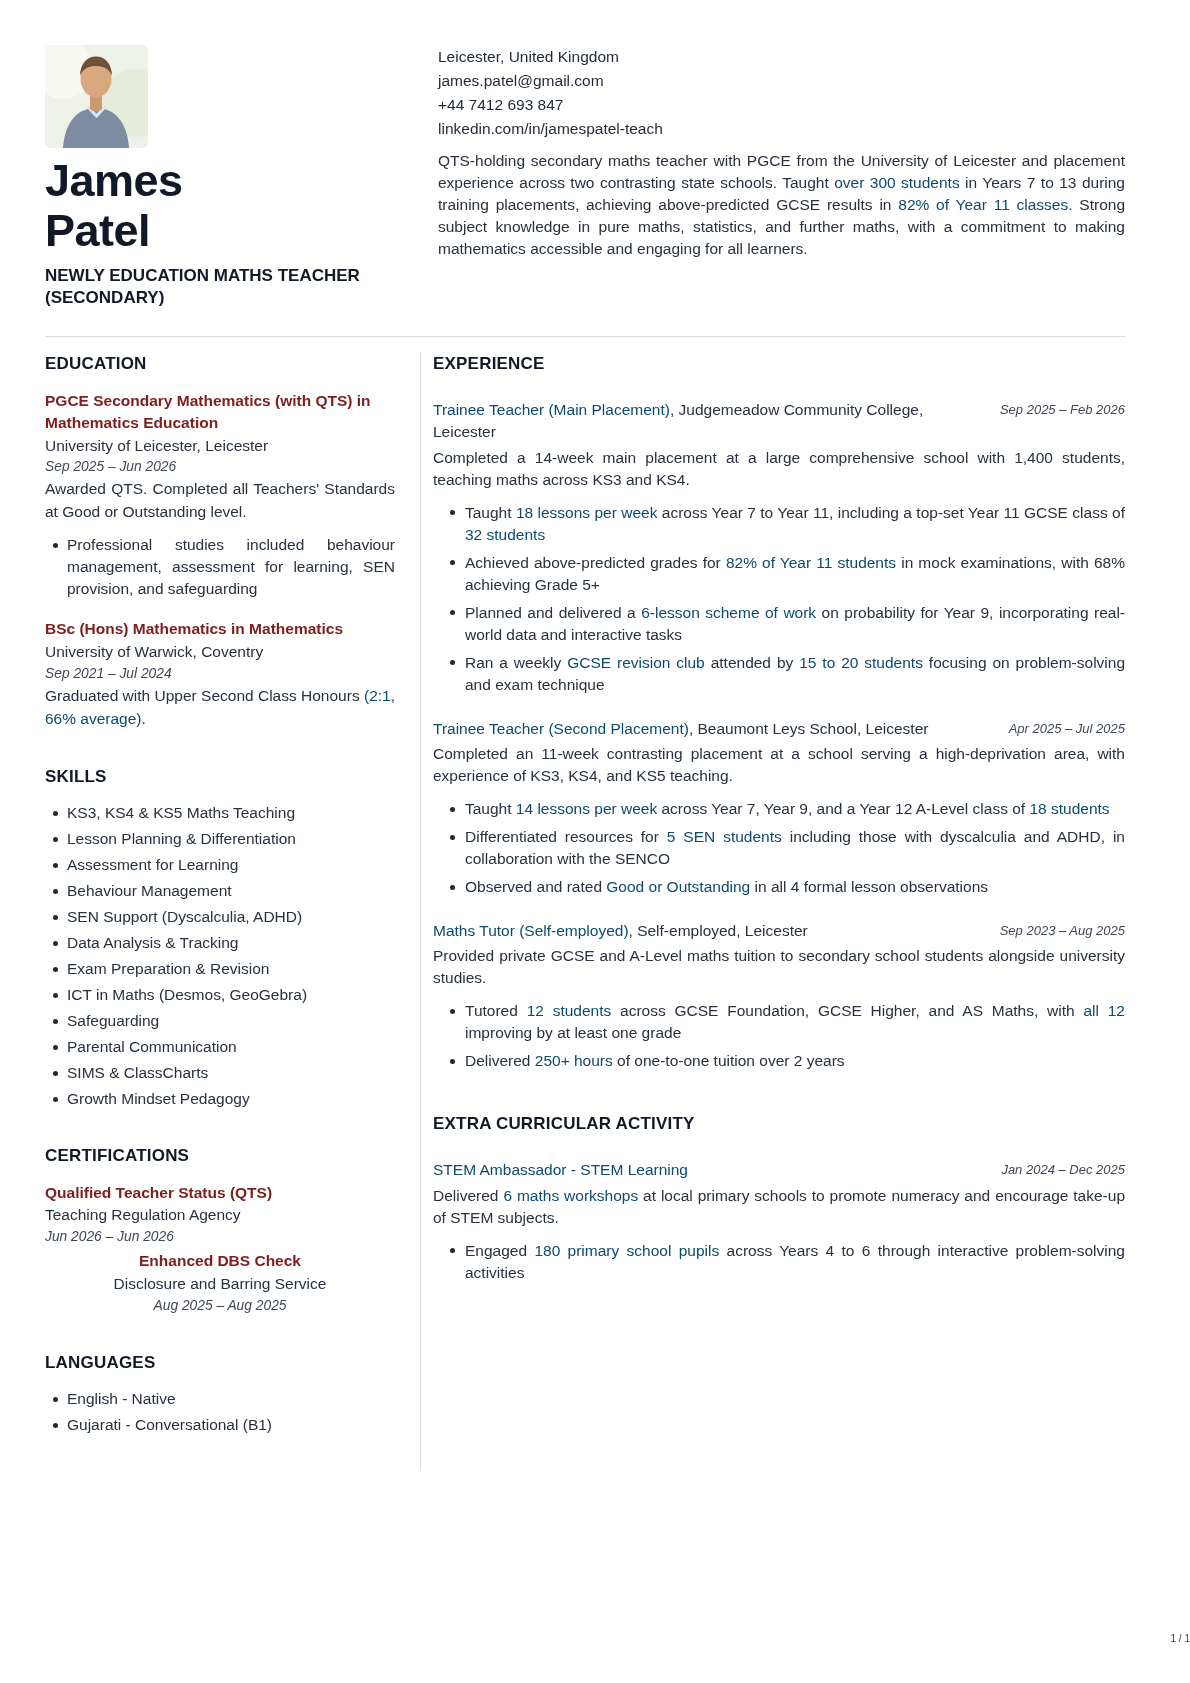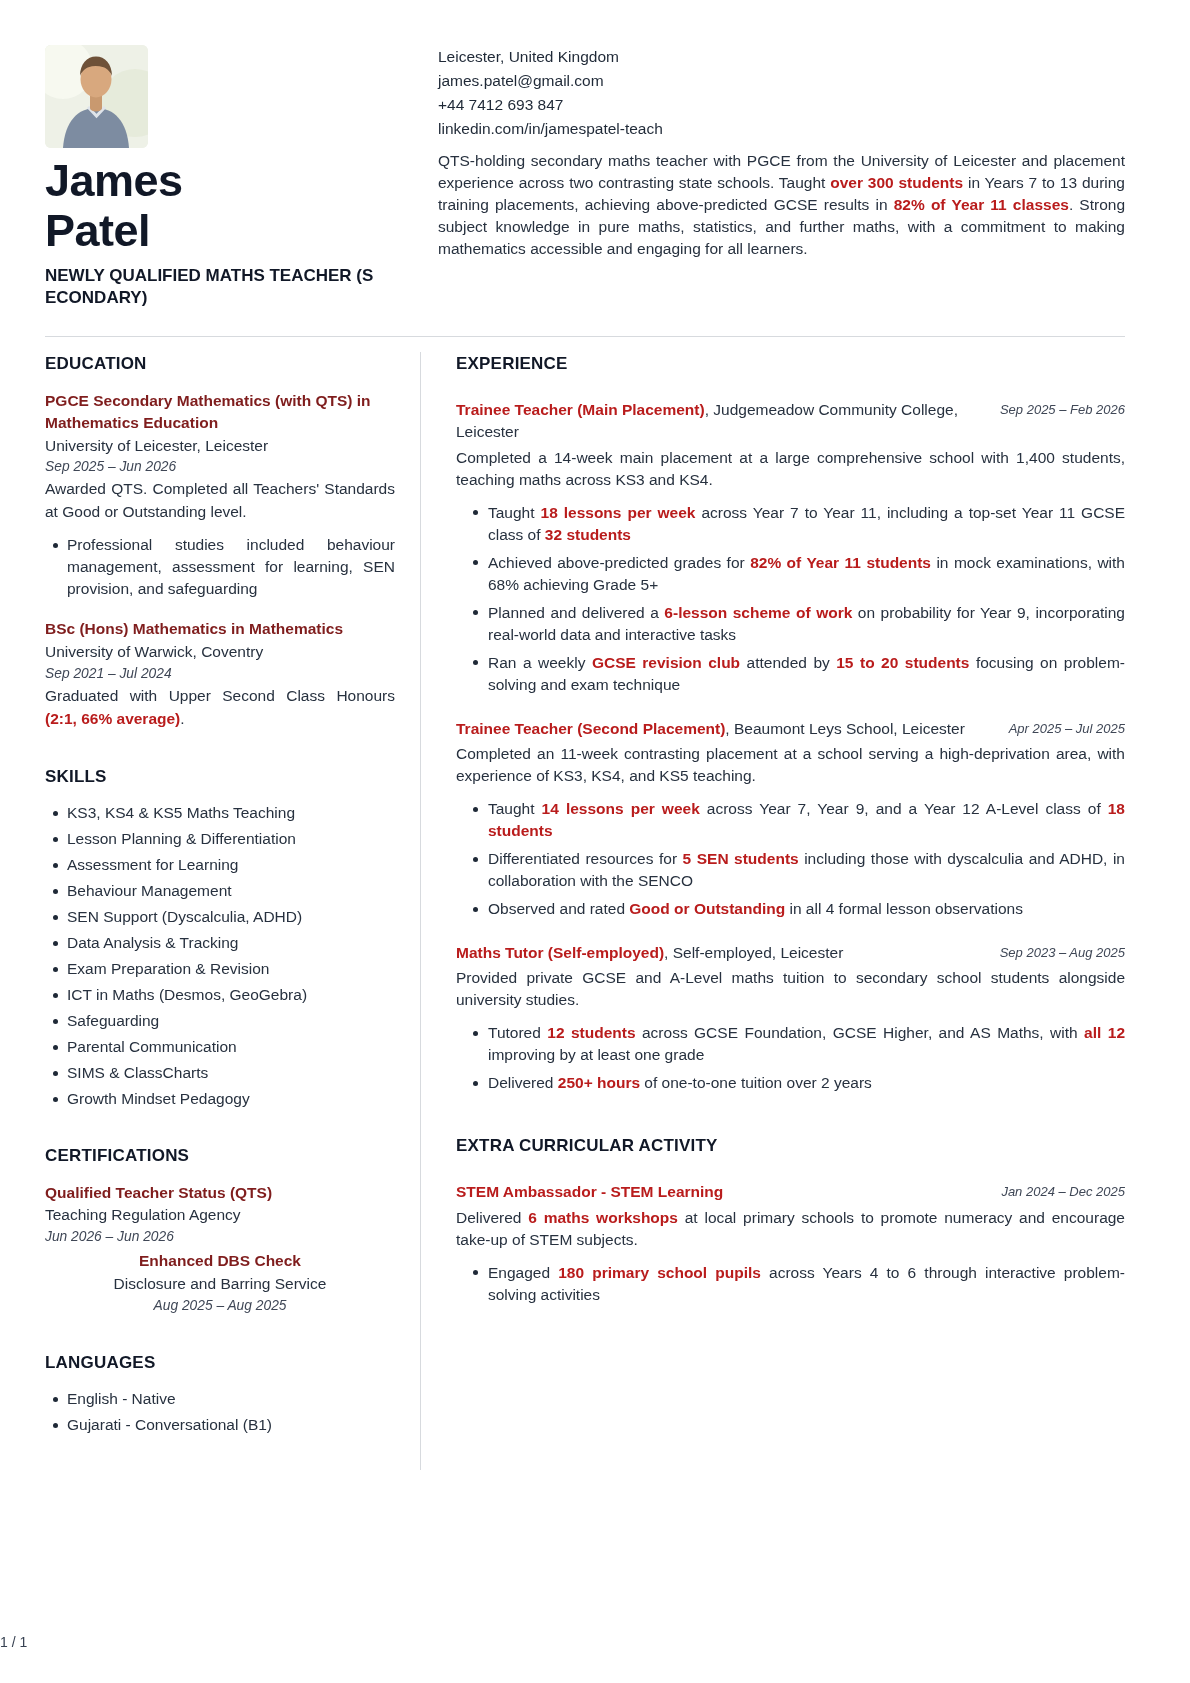--- a/index.html
+++ b/index.html
@@ -39,29 +39,29 @@
     margin-top: 8px;
     width: 335px;
     font-size: 17px;
     font-weight: 700;
     line-height: 1.3;
     color: #111827;
     word-break: break-all;
   }
   .contact-line { line-height: 24px; color: #1f2937; }
   .summary { margin-top: 9px; text-align: justify; color: #27313f; line-height: 1.42; }
-  .seg-b { font-weight: 700; color: #b91c1c; }
+  .seg-b { font-weight: 400; color: #0c4a6e; }
   .rule {
     border: none;
     border-top: 1px solid #d7dade;
     margin-top: 27px;
   }
   
   .cols { display: grid; grid-template-columns: 350px 1fr; margin-top: 15px; align-items: stretch; }
-  .col-right { margin-left: 25px; border-left: 1px solid #d7dade; padding-left: 35px; }
+  .col-right { margin-left: 25px; border-left: 1px solid #d7dade; padding-left: 12px; }
   .sec-heading {
     font-size: 17px;
     font-weight: 700;
     color: #111827;
     letter-spacing: 0.2px;
     margin-bottom: 13px;
   }
   .section { margin-bottom: 34px; }
   
   .edu-entry + .edu-entry { margin-top: 18px; }
@@ -88,21 +88,21 @@
   .xp-date { white-space: nowrap; font-style: italic; font-size: 13px; color: #3f4756; padding-top: 2px; }
   .xp-intro { margin-top: 3px; text-align: justify; line-height: 1.42; }
   ul.xp-bullets { margin-top: 11px; }
   ul.xp-bullets li { padding-left: 32px; text-align: justify; }
   ul.xp-bullets li + li { margin-top: 6px; }
   ul.xp-bullets li::before { left: 17px; }
   .section-extra { margin-top: 40px; }
   
   .footer {
     position: absolute; left: 0; right: 0; top: 1632px;
-    text-align: left; font-size: 14px; color: #374151;
+    text-align: right; font-size: 10px; color: #374151;
   }
 </style>
 </head>
 <body>
 
 <div class="page">
 
   <div class="header">
     <div class="header-left">
       <div class="photo">
@@ -111,21 +111,21 @@
           <circle cx="18" cy="24" r="30" fill="#f7f9f1" opacity="0.9"></circle>
           <circle cx="90" cy="58" r="34" fill="#e2e8d6" opacity="0.7"></circle>
           <path d="M51 63c-18 0-31 13-33 40h66c-2-27-15-40-33-40z" fill="#7d8ca1"></path>
           <path d="M43 62l8.5 9 8.5-9" stroke="#dfe4ea" fill="none" stroke-width="3"></path>
           <path d="M45 46h12v17c0 4.5-12 4.5-12 0z" fill="#c9996f"></path>
           <ellipse cx="51" cy="34" rx="15.5" ry="18.5" fill="#d8a87e"></ellipse>
           <path d="M35 31c0-12 7-19.5 16-19.5S67 19 67 31c-1-3-4.5-7.5-8.5-8.7-5.5-1.7-10.5-1.7-15 0C39.5 23.5 36 28 35 31z" fill="#6e5138"></path>
         </svg>
       </div>
       <h1 class="name">James Patel</h1>
-      <div class="role-title">NEWLY QUALIFIED MATHS TEACHER (SECONDARY)</div>
+      <div class="role-title">NEWLY EDUCATION MATHS TEACHER (SECONDARY)</div>
     </div>
     <div class="header-right">
       <div class="contact-line">Leicester, United Kingdom</div>
       <div class="contact-line">james.patel@gmail.com</div>
       <div class="contact-line">+44 7412 693 847</div>
       <div class="contact-line">linkedin.com/in/jamespatel-teach</div>
       <p class="summary"><span>QTS-holding secondary maths teacher with PGCE from the University of Leicester and placement experience across two contrasting state schools. Taught </span><span class="seg-b">over 300 students</span><span> in Years 7 to 13 during training placements, achieving above-predicted GCSE results in </span><span class="seg-b">82% of Year 11 classes</span><span>. Strong subject knowledge in pure maths, statistics, and further maths, with a commitment to making mathematics accessible and engaging for all learners.</span></p>
     </div>
   </div>
 

